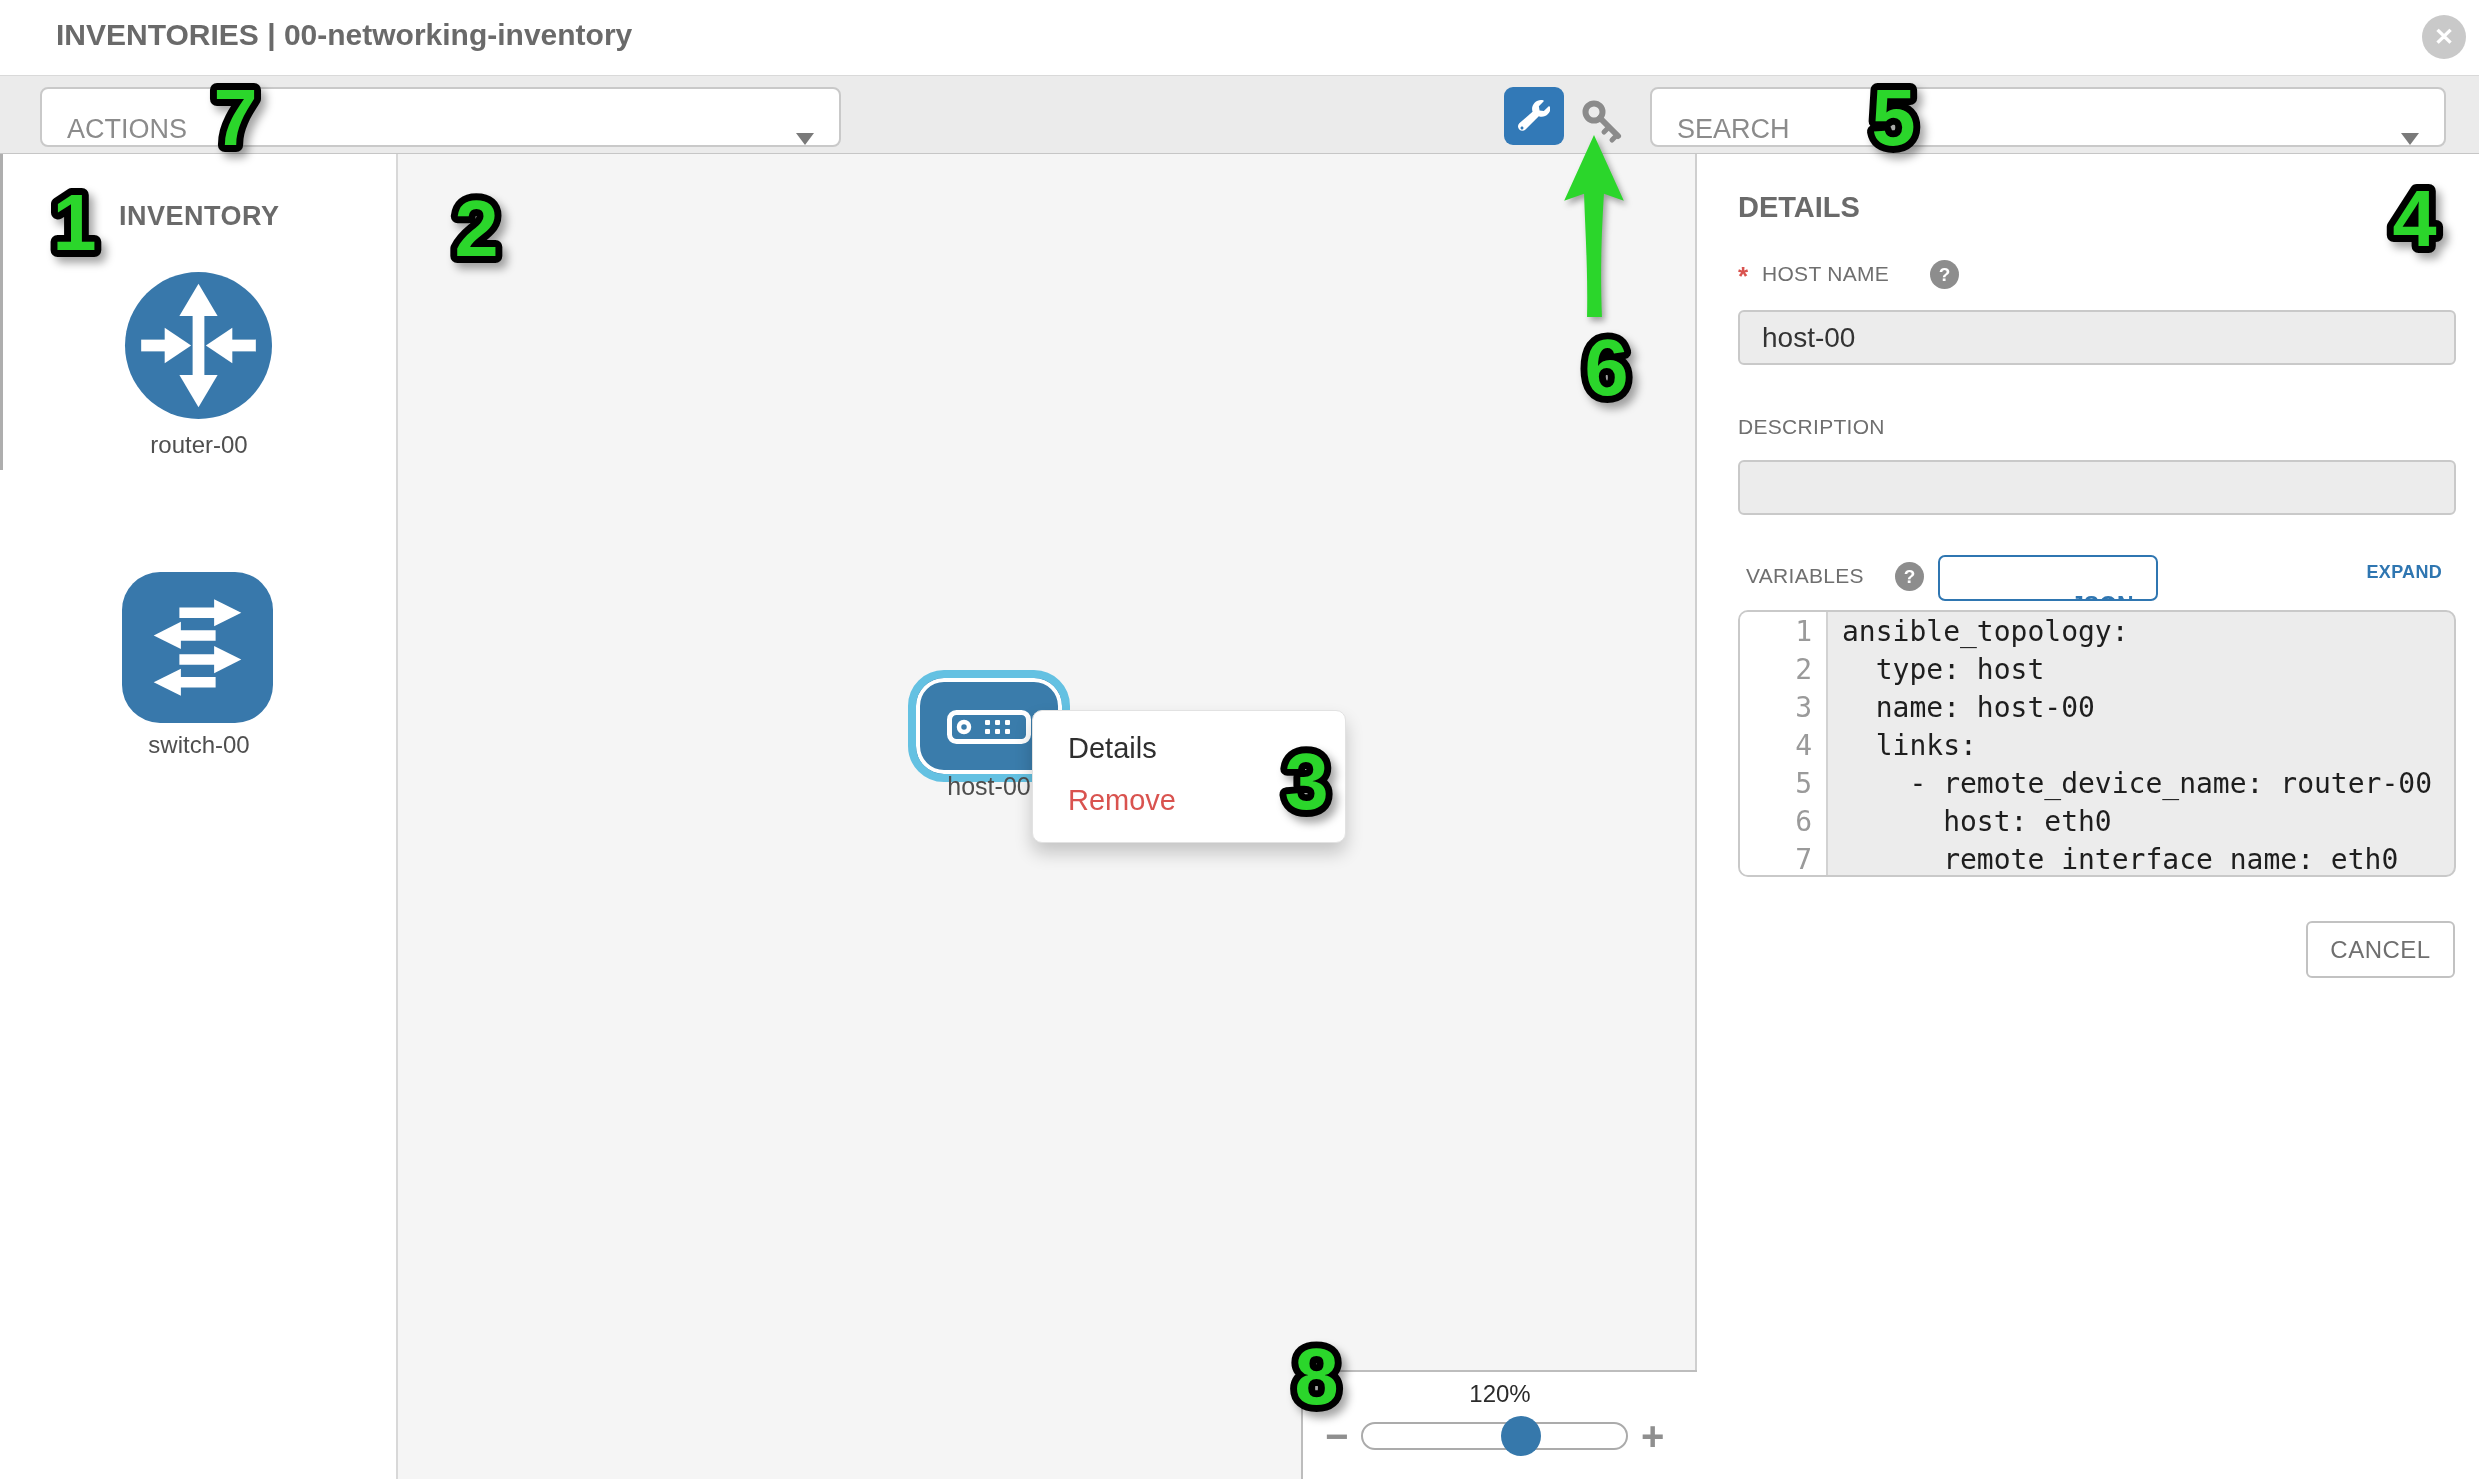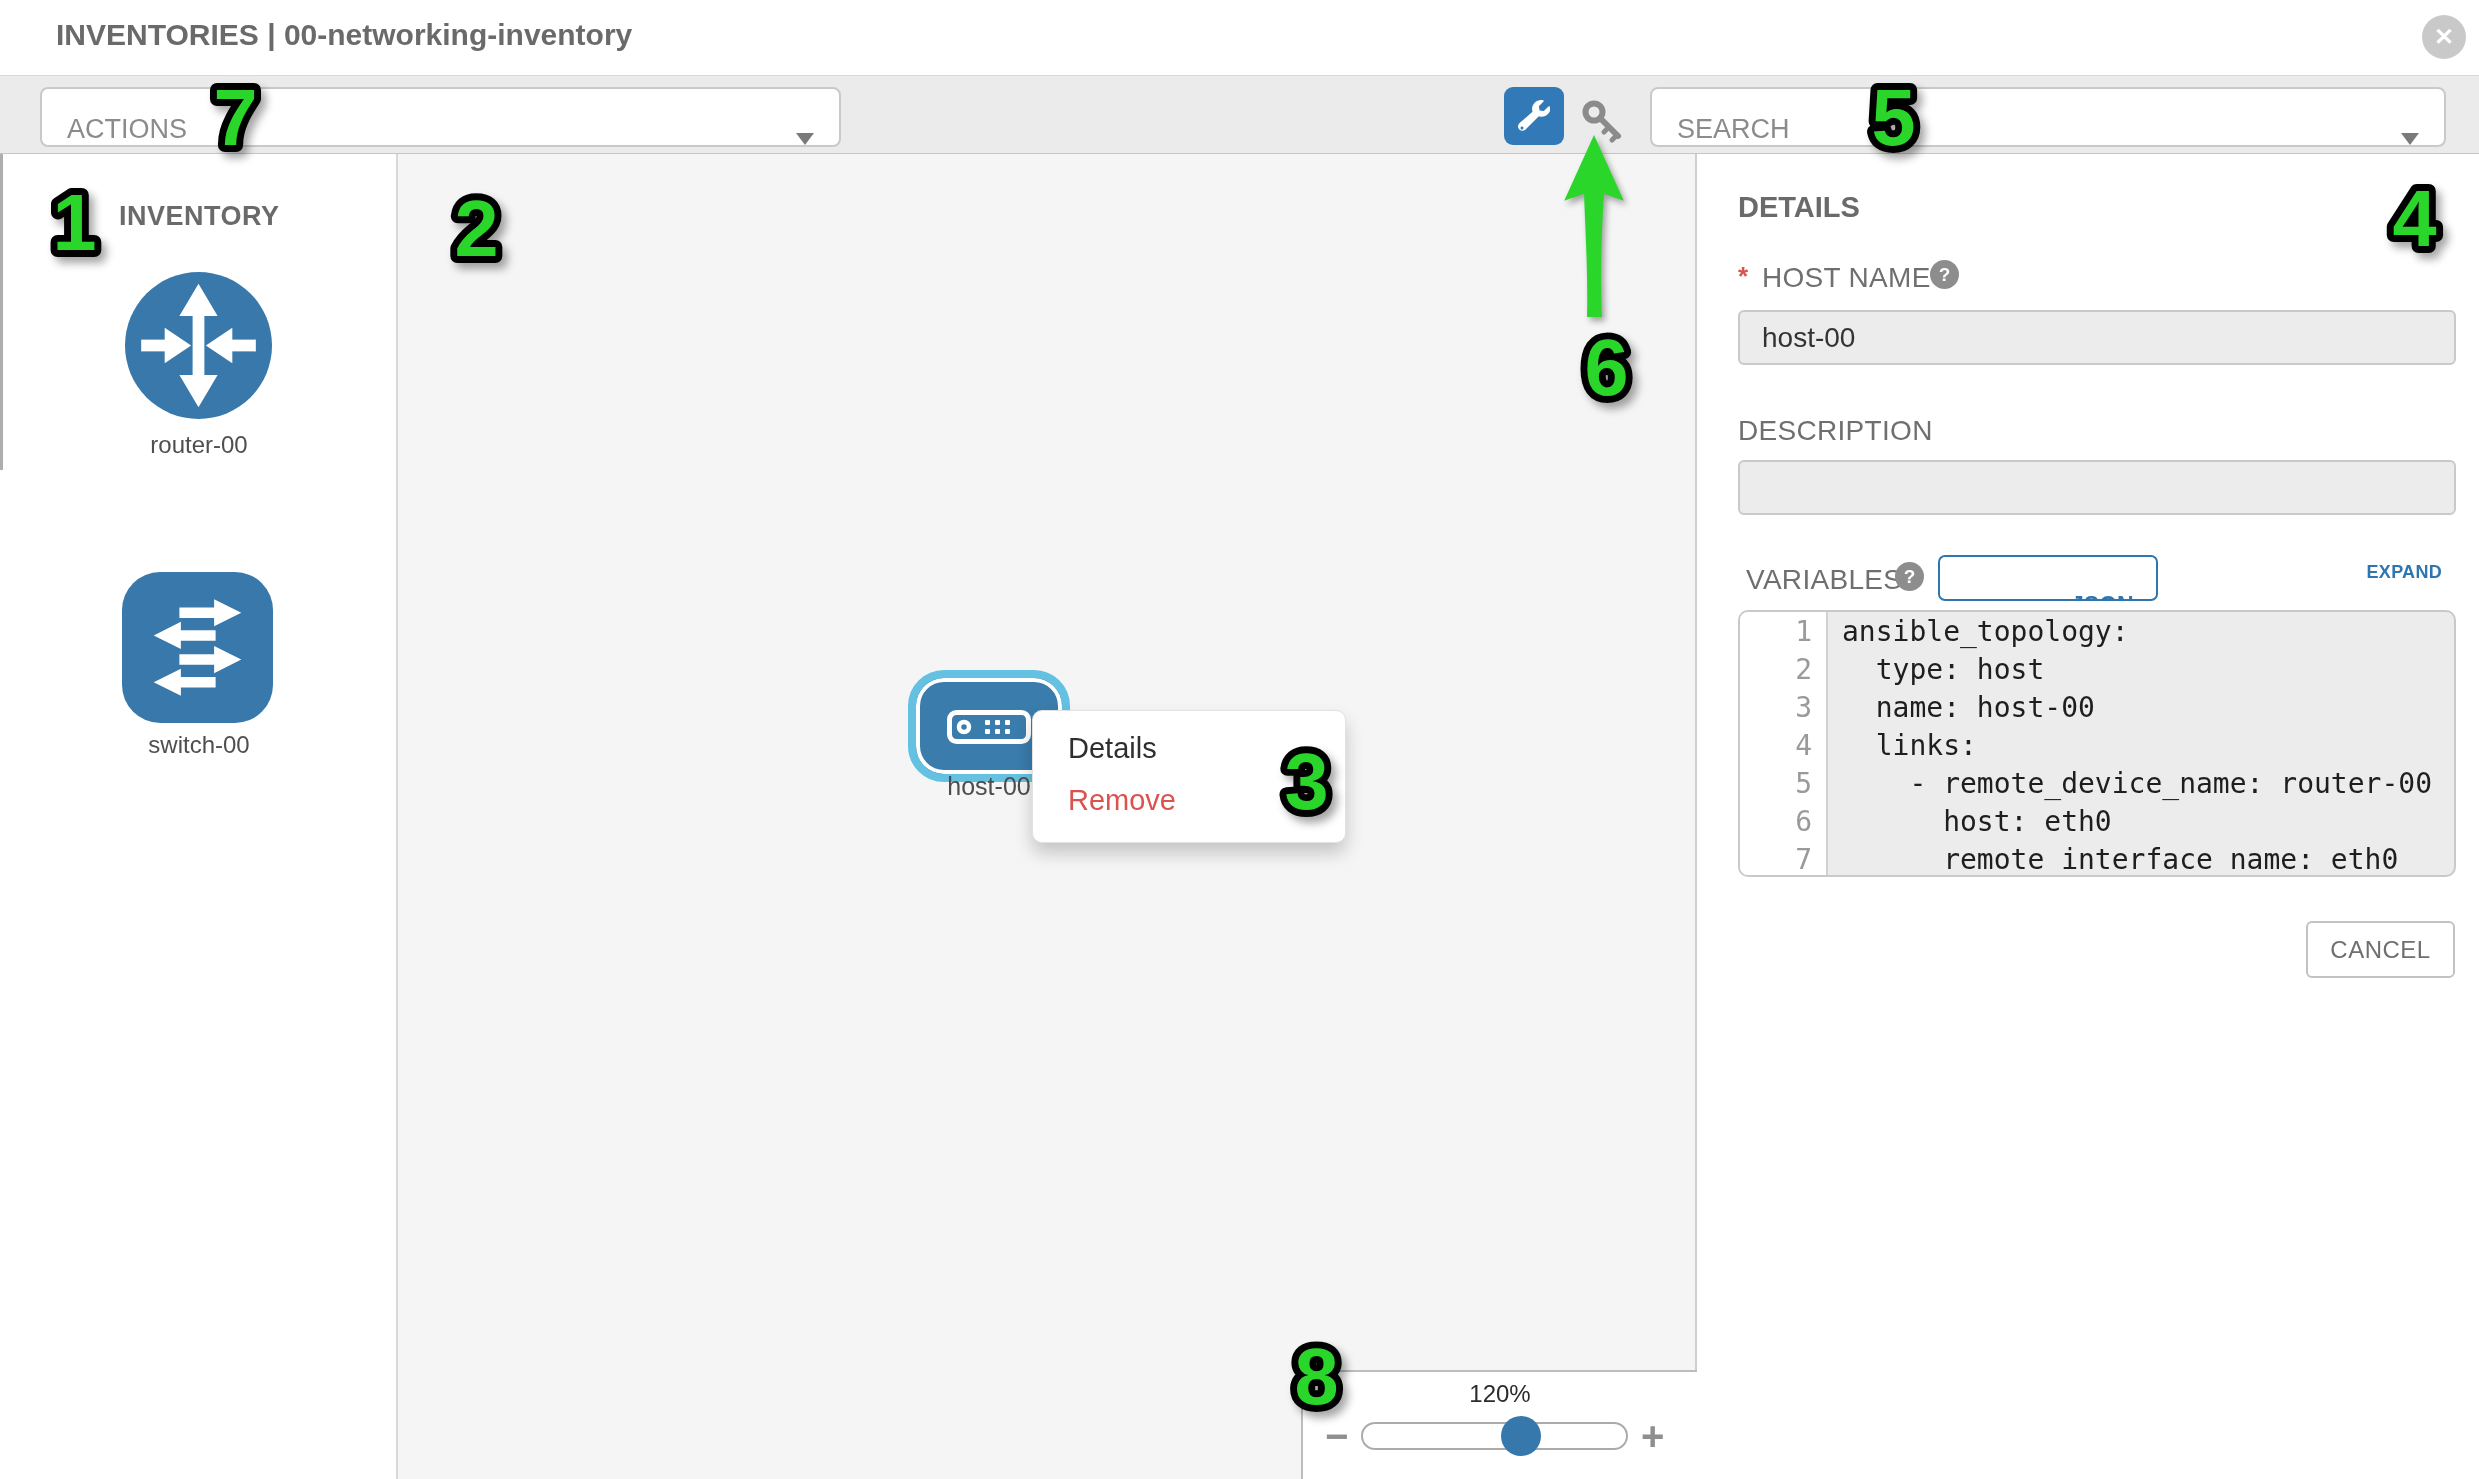--- a/index.html
+++ b/index.html
@@ -71,21 +71,21 @@
                             font-weight:bold; line-height:44px; }
   .zoom-minus { left:22px; }
   .zoom-plus { left:338px; }
   .zoom-track { position:absolute; left:58px; top:10px; width:267px; height:28px; border:2px solid #ababab;
                 border-radius:15px; background:#fff; cursor:pointer; }
   .zoom-thumb { position:absolute; top:50%; left:60%; width:40px; height:40px; border-radius:50%;
                 background:#3678ab; transform:translate(-50%,-50%); cursor:grab; }
 
   
   .details-title { position:absolute; left:1738px; top:191px; font-size:29px; font-weight:bold; color:#6a6a6a; }
-  .field-label { position:absolute; font-size:28px; color:#6f6f6f; letter-spacing:0.3px; }
+  .field-label { position:absolute; font-size:21px; color:#6f6f6f; letter-spacing:0.3px; }
   .req-mark { position:absolute; left:1738px; top:261px; font-size:26px; font-weight:bold; color:#d9534f; }
   .hn-label { left:1762px; top:262px; }
   .desc-label { left:1738px; top:415px; }
   .vars-label { left:1746px; top:564px; }
   .help-icon { position:absolute; width:29px; height:29px; border-radius:50%; background:#8d8d8d; color:#fff;
                font-size:19px; font-weight:bold; text-align:center; line-height:29px; cursor:pointer; }
   .hn-help { left:1930px; top:260px; }
   .vars-help { left:1895px; top:562px; }
   .text-input { position:absolute; left:1738px; width:718px; height:55px; background:#ececec;
                 border:2px solid #c9c9c9; border-radius:6px; font-size:28px; color:#333;

